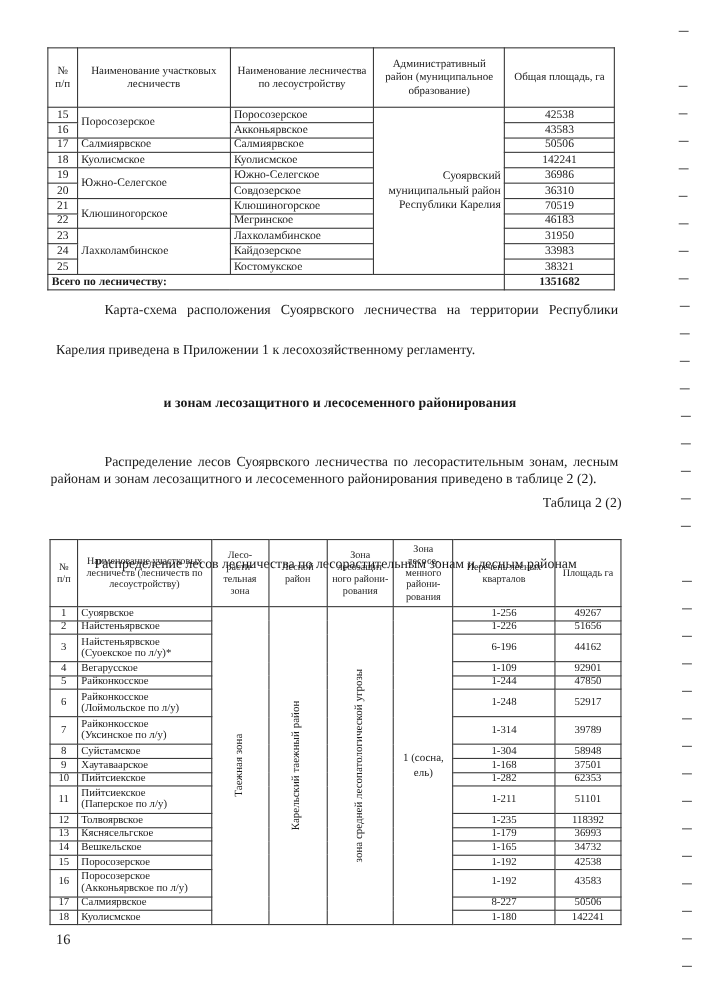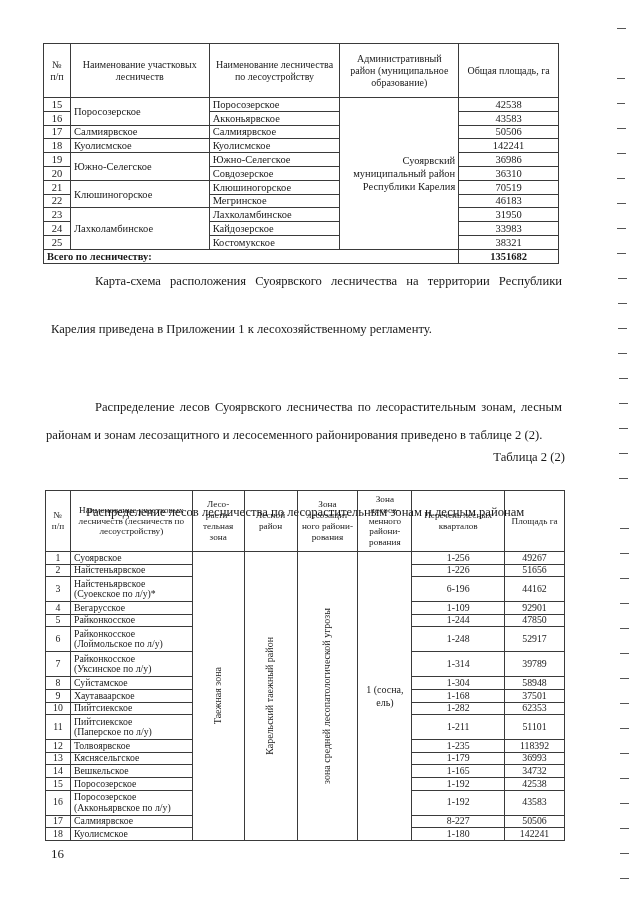--- a/index.html
+++ b/index.html
@@ -116,26 +116,27 @@
       <td class="area">38321</td>
     </tr>
     <tr>
       <td colspan="4" class="total">Всего по лесничеству:</td>
       <td class="totalval">1351682</td>
     </tr>
   </tbody>
 </table>
 
 <div class="p indent just" style="top:274px;">Карта-схема расположения Суоярвского лесничества на территории Республики</div>
-<div class="p" style="top:322px;">Карелия приведена в Приложении 1 к лесохозяйственному регламенту.</div>
+<div class="p" style="top:311px;">Карелия приведена в Приложении 1 к лесохозяйственному регламенту.</div>
 
 <div class="h" style="top:358px;">
+  <div>и зонам лесозащитного и лесосеменного районирования</div>
 </div>
 
-<div class="p indent just" style="top:400px;">Распределение лесов Суоярвского лесничества по лесорастительным зонам, лесным</div>
+<div class="p indent just" style="top:413px;">Распределение лесов Суоярвского лесничества по лесорастительным зонам, лесным</div>
 <div class="p" style="top:428px; left:46px; width:520px;">районам и зонам лесозащитного и лесосеменного районирования приведено в таблице 2 (2).</div>
 <div class="p" style="top:450px; text-align:right; width:514px;">Таблица 2 (2)</div>
 <div class="p" style="top:466px; left:86px; width:480px;margin-top:39px;">Распределение лесов лесничества по лесорастительным зонам и лесным районам</div>
 
 <table id="t2">
   <colgroup>
     <col style="width:25px">
       <col style="width:122px">
       <col style="width:52px">
       <col style="width:53px">

